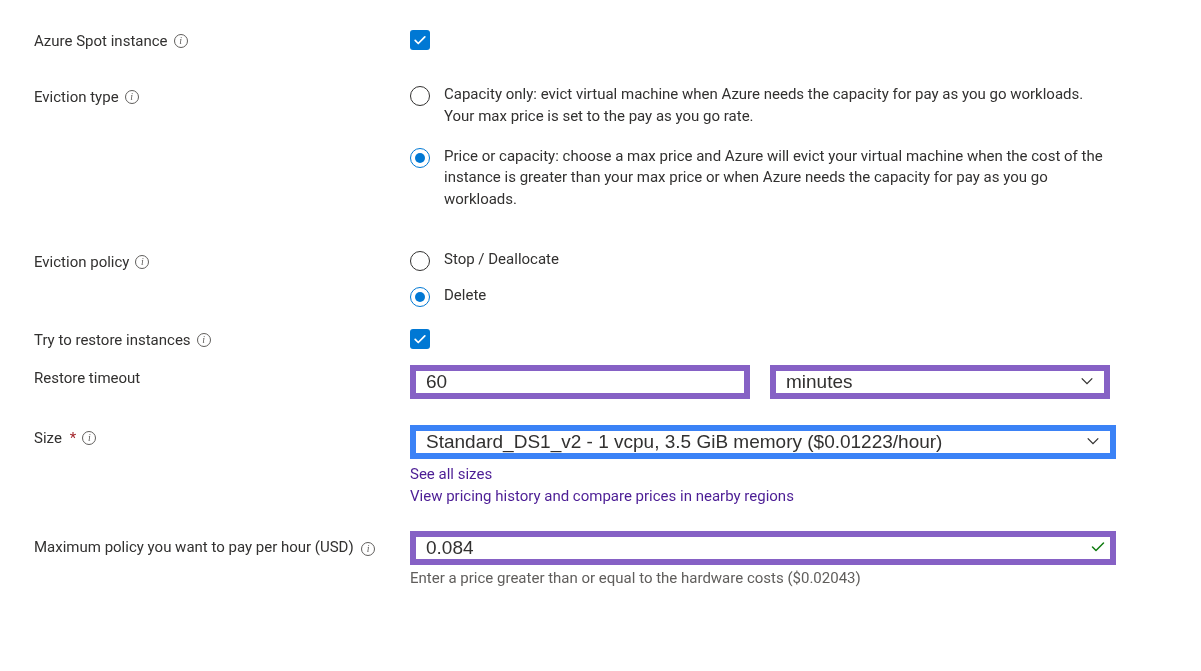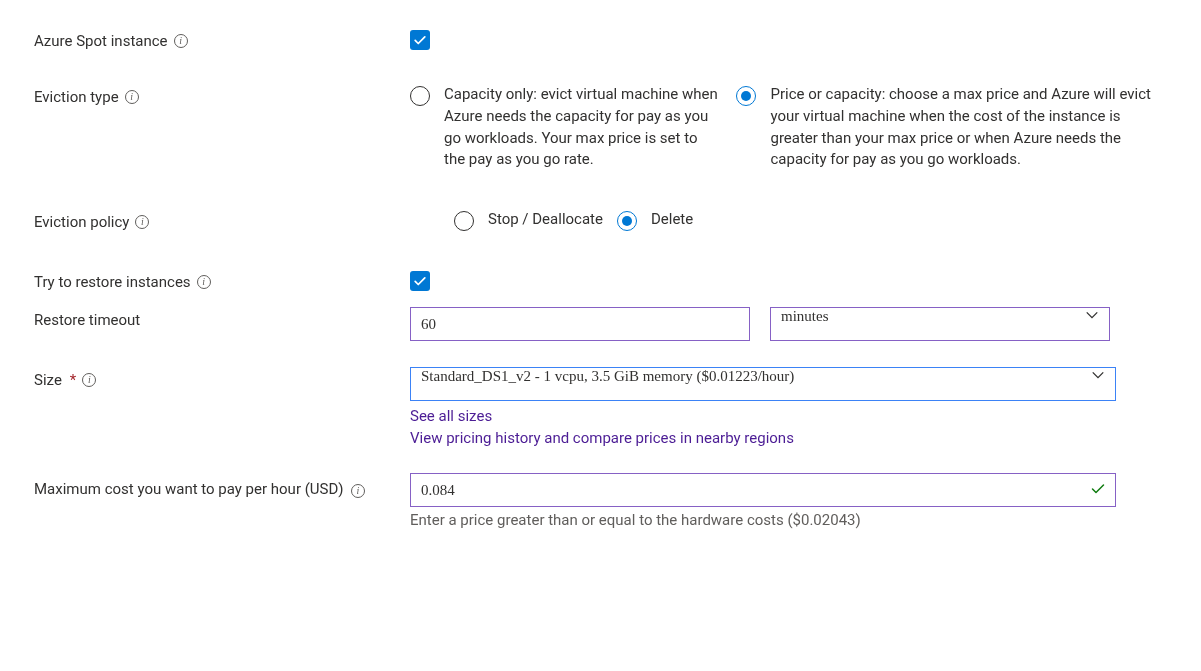--- a/index.html
+++ b/index.html
@@ -53,21 +53,21 @@
     border-radius: 3px;
     background: #0078d4;
     display: inline-flex;
     align-items: center;
     justify-content: center;
     cursor: pointer;
     margin-top: 2px;
   }
   .checkbox svg { width: 14px; height: 14px; }
   
-  .radio-group { display: flex; flex-direction: row; gap: 18px; }
+  .radio-group { display: flex; flex-direction: column; gap: 18px; }
   .radio-option {
     display: flex;
     align-items: flex-start;
     gap: 14px;
     cursor: pointer;
     max-width: 700px;
   }
   .radio {
     flex: 0 0 20px;
     width: 20px; height: 20px;
@@ -87,28 +87,28 @@
     border-radius: 50%;
   }
   .radio-label {
     font-size: 15px;
     line-height: 1.45;
     color: #323130;
   }
   
   .hpair { display: flex; gap: 20px; }
   .text-input, .select {
-    border: 1px solid #3b82f6;
+    border: 6px solid #3b82f6;
     height: 34px;
     padding: 0 10px;
-    font-size: 15px;
+    font-size: 19px;
     color: #323130;
     background: #fff;
     outline: none;
-    font-family: Liberation Serif, serif;
+    font-family: Liberation Sans, sans-serif;
   }
   .text-input.purple, .select.purple { border-color: #8661c5; }
   .select {
     display: flex;
     justify-content: space-between;
     cursor: pointer;
   }
   .select .chev { margin-left: 8px; }
   .chev svg { width: 14px; height: 14px; }
   .w-340 { width: 340px; }
@@ -168,21 +168,21 @@
           <div class="radio-label">Capacity only: evict virtual machine when Azure needs the capacity for pay as you go workloads. Your max price is set to the pay as you go rate.</div>
         </div>
         <div class="radio-option">
           <div class="radio selected"></div>
           <div class="radio-label">Price or capacity: choose a max price and Azure will evict your virtual machine when the cost of the instance is greater than your max price or when Azure needs the capacity for pay as you go workloads.</div>
         </div>
       </div>
     </div>
   </div>
 
-  <div class="row" style="margin-bottom:38px;gap:44px;">
+  <div class="row" style="margin-bottom:20px;">
     <div class="label-col">
       <span>Eviction policy</span>
       <span class="info-icon">i</span>
     </div>
     <div class="ctrl-col">
       <div class="radio-group" style="gap:14px;">
         <div class="radio-option">
           <div class="radio"></div>
           <div class="radio-label">Stop / Deallocate</div>
         </div>
@@ -245,21 +245,21 @@
       <div class="link-stack">
         <a class="link">See all sizes</a>
         <a class="link">View pricing history and compare prices in nearby regions</a>
       </div>
     </div>
   </div>
 
   <div class="row" style="margin-bottom:0;">
     <div class="label-col" style="padding-top:6px;">
       <span class="label-multiline">
-        <span>Maximum cost you want to pay per hour (USD)</span>
+        <span>Maximum policy you want to pay per hour (USD)</span>
         &nbsp;<span class="info-icon">i</span>
       </span>
     </div>
     <div class="ctrl-col">
       <div class="input-with-icon">
         <input class="text-input purple" value="0.084" style="">
         <span class="trail check-green">
           <svg viewBox="0 0 16 16">
               <path d="M13.5 4.5 6 12 2.5 8.5" fill="none" stroke="#107c10" stroke-width="1.5" stroke-linecap="round" stroke-linejoin="round"></path>
             </svg>

